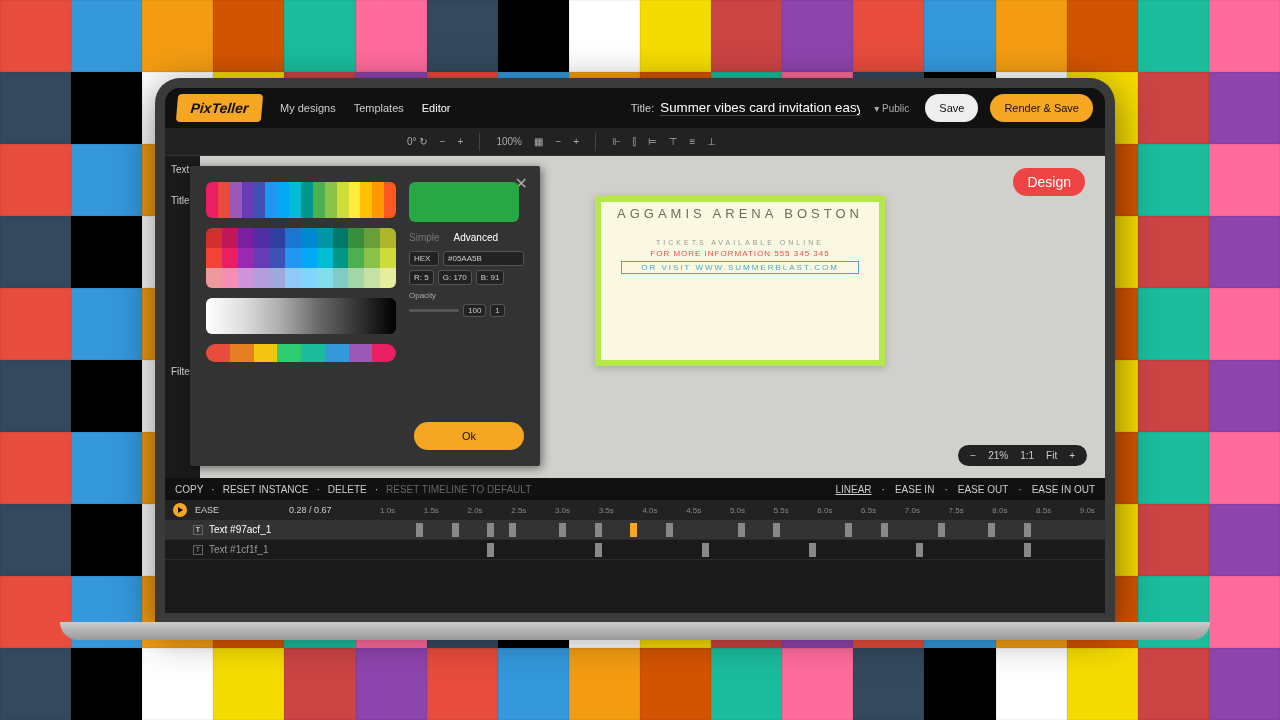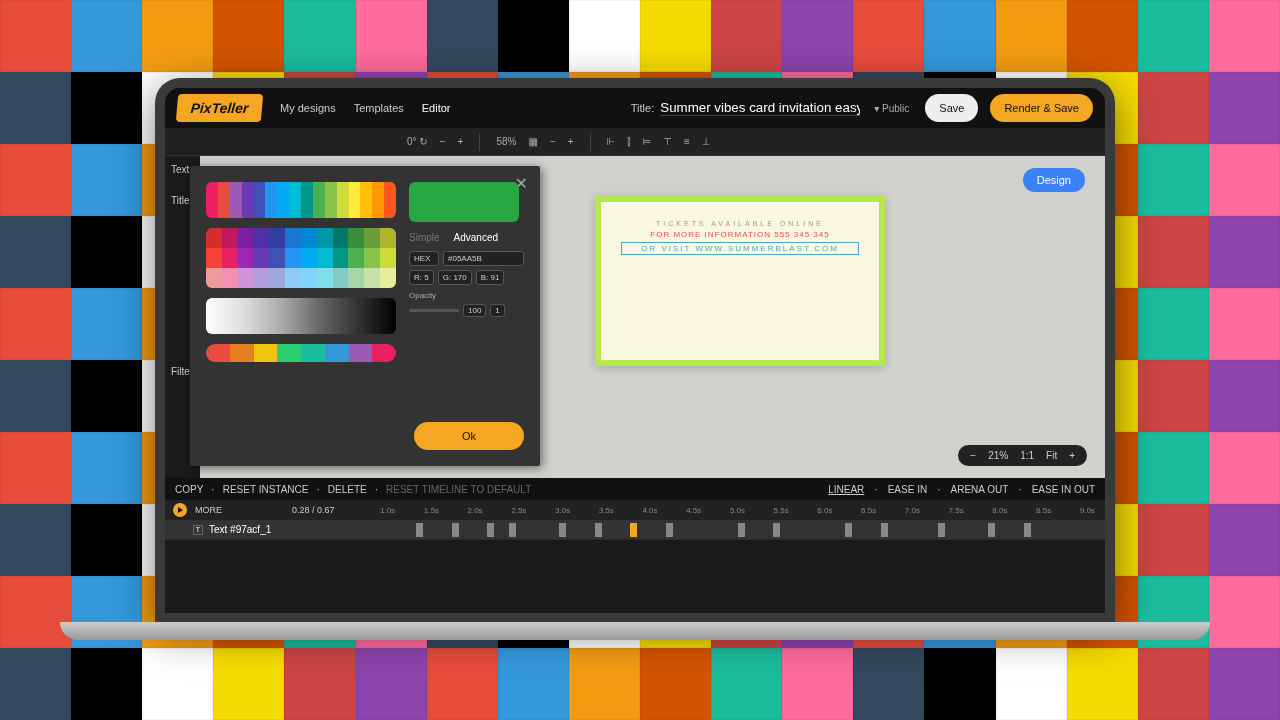--- a/index.html
+++ b/index.html
@@ -18,21 +18,21 @@
 .title-input{background:transparent;border:none;color:#fff;width:200px;border-bottom:1px solid #444}
 .vis{color:#aaa;margin-left:8px;font-size:10px}
 .btn{padding:8px 14px;border-radius:14px;border:none;cursor:pointer;font-size:11px}
 .btn-save{background:#eee;color:#111;margin-left:10px}
 .btn-render{background:#f5a623;color:#111;margin-left:6px}
 .toolbar{height:28px;background:#222;display:flex;align-items:center;padding:0 10px;gap:12px;font-size:10px;color:#aaa;border-bottom:1px solid #333}
 .toolbar .sep{width:1px;height:18px;background:#444;margin:0 4px}
 .sidebar{position:absolute;left:0;top:68px;width:35px;height:320px;background:#1a1a1a;padding:8px 6px;font-size:10px;color:#ccc}
 .sidebar div{margin-bottom:20px}
 .canvas-area{position:absolute;left:35px;top:68px;right:0;height:322px;background:#d0d0cc}
-.design-btn{position:absolute;right:20px;top:12px;background:#3b82f6;color:#fff;padding:6px 14px;border-radius:14px;font-size:11px}
+.design-btn{position:absolute;right:20px;top:12px;background:#ef4444;color:#fff;padding:6px 14px;border-radius:14px;font-size:14px}
 .card{position:absolute;left:395px;top:40px;width:290px;height:170px;background:#faf8e0;border:6px solid #b4e84c;box-shadow:0 2px 8px rgba(0,0,0,.2)}
 .card-title{font-family:cursive;color:#ed4d4d;font-size:30px;text-align:center;margin-top:8px;font-style:italic}
 .card-sub{text-align:center;color:#6a6e60;letter-spacing:4px;font-size:13px;margin-top:4px}
 .card-small{text-align:center;color:#999;letter-spacing:3px;font-size:7px;margin-top:18px}
 .card-info{text-align:center;color:#ed4d4d;font-size:8px;margin-top:3px;letter-spacing:1px}
 .card-link{text-align:center;color:#4aa8c8;font-size:8px;margin-top:3px;letter-spacing:2px;border:1px solid #4aa8c8;margin-left:20px;margin-right:20px;padding:1px}
 .zoom-ctrl{position:absolute;right:18px;bottom:12px;background:#222;border-radius:16px;padding:5px 12px;display:flex;align-items:center;gap:12px;color:#ccc;font-size:10px}
 .color-dialog{position:absolute;left:25px;top:78px;width:350px;height:300px;background:#333;border-radius:2px;padding:16px;z-index:50;box-shadow:2px 2px 10px rgba(0,0,0,.5)}
 .close-x{position:absolute;right:12px;top:8px;color:#aaa;font-size:16px;cursor:pointer}
 .palette{width:190px;height:36px;border-radius:6px;margin-bottom:10px;display:flex;overflow:hidden}
@@ -275,21 +275,21 @@
     <button class="btn btn-render">Render &amp; Save</button>
   </div>
 </div>
 
 <div class="toolbar">
   <div style="width:220px"></div>
   <span>0° ↻</span>
   <span>−</span>
   <span>+</span>
   <div class="sep"></div>
-  <span>58%</span>
+  <span>100%</span>
   <span>▦</span>
   <span>−</span>
   <span>+</span>
   <div class="sep"></div>
   <span>⊩</span>
   <span>⫿</span>
   <span>⊨</span>
   <span>⊤</span>
   <span>≡</span>
   <span>⊥</span>
@@ -298,20 +298,21 @@
 <div class="sidebar">
   <div>Text</div>
   <div>Title</div>
   <div style="height:120px"></div>
   <div>Filte</div>
 </div>
 
 <div class="canvas-area">
   <div class="design-btn">Design</div>
   <div class="card">
+    <div class="card-sub">AGGAMIS ARENA BOSTON</div>
     <div class="card-small">TICKETS AVAILABLE ONLINE</div>
     <div class="card-info">FOR MORE INFORMATION 555 345 345</div>
     <div class="card-link">OR VISIT WWW.SUMMERBLAST.COM</div>
   </div>
   <div class="zoom-ctrl">
     <span>−</span>
     <span>21%</span>
     <span>1:1</span>
     <span>Fit</span>
     <span>+</span>
@@ -420,29 +421,29 @@
           <span>·</span>
     <span>DELETE</span>
           <span>·</span>
     <span style="color:#666">RESET TIMELINE TO DEFAULT</span>
   </div>
   <div class="r">
     <span class="underline">LINEAR</span>
           <span>·</span>
     <span>EASE IN</span>
           <span>·</span>
-    <span>ARENA OUT</span>
+    <span>EASE OUT</span>
           <span>·</span>
     <span>EASE IN OUT</span>
   </div>
 </div>
 
 <div class="playbar">
   <div class="play-icon"></div>
-  <span>MORE</span>
+  <span>EASE</span>
   <span style="margin-left:70px">0.28 / 0.67</span>
   <div class="time-marks">
           <span>1.0s</span>
           <span>1.5s</span>
           <span>2.0s</span>
           <span>2.5s</span>
           <span>3.0s</span>
           <span>3.5s</span>
           <span>4.0s</span>
           <span>4.5s</span>
@@ -472,17 +473,28 @@
             <div class="kf" style="left: 40%;"></div>
             <div class="kf" style="left: 50%;"></div>
             <div class="kf" style="left: 55%;"></div>
             <div class="kf" style="left: 65%;"></div>
             <div class="kf" style="left: 70%;"></div>
             <div class="kf" style="left: 78%;"></div>
             <div class="kf" style="left: 85%;"></div>
             <div class="kf" style="left: 90%;"></div>
           </div>
         </div>
+        <div class="track">
+          <div class="track-label"><span class="t-icon">T</span>Text #1cf1f_1</div>
+          <div class="kf-area">
+            <div class="kf" style="left: 15%;"></div>
+            <div class="kf" style="left: 30%;"></div>
+            <div class="kf" style="left: 45%;"></div>
+            <div class="kf" style="left: 60%;"></div>
+            <div class="kf" style="left: 75%;"></div>
+            <div class="kf" style="left: 90%;"></div>
+          </div>
+        </div>
       </div>
 
 </div>
 </div>
 <div class="laptop-base"></div>
 
 </body></html>

